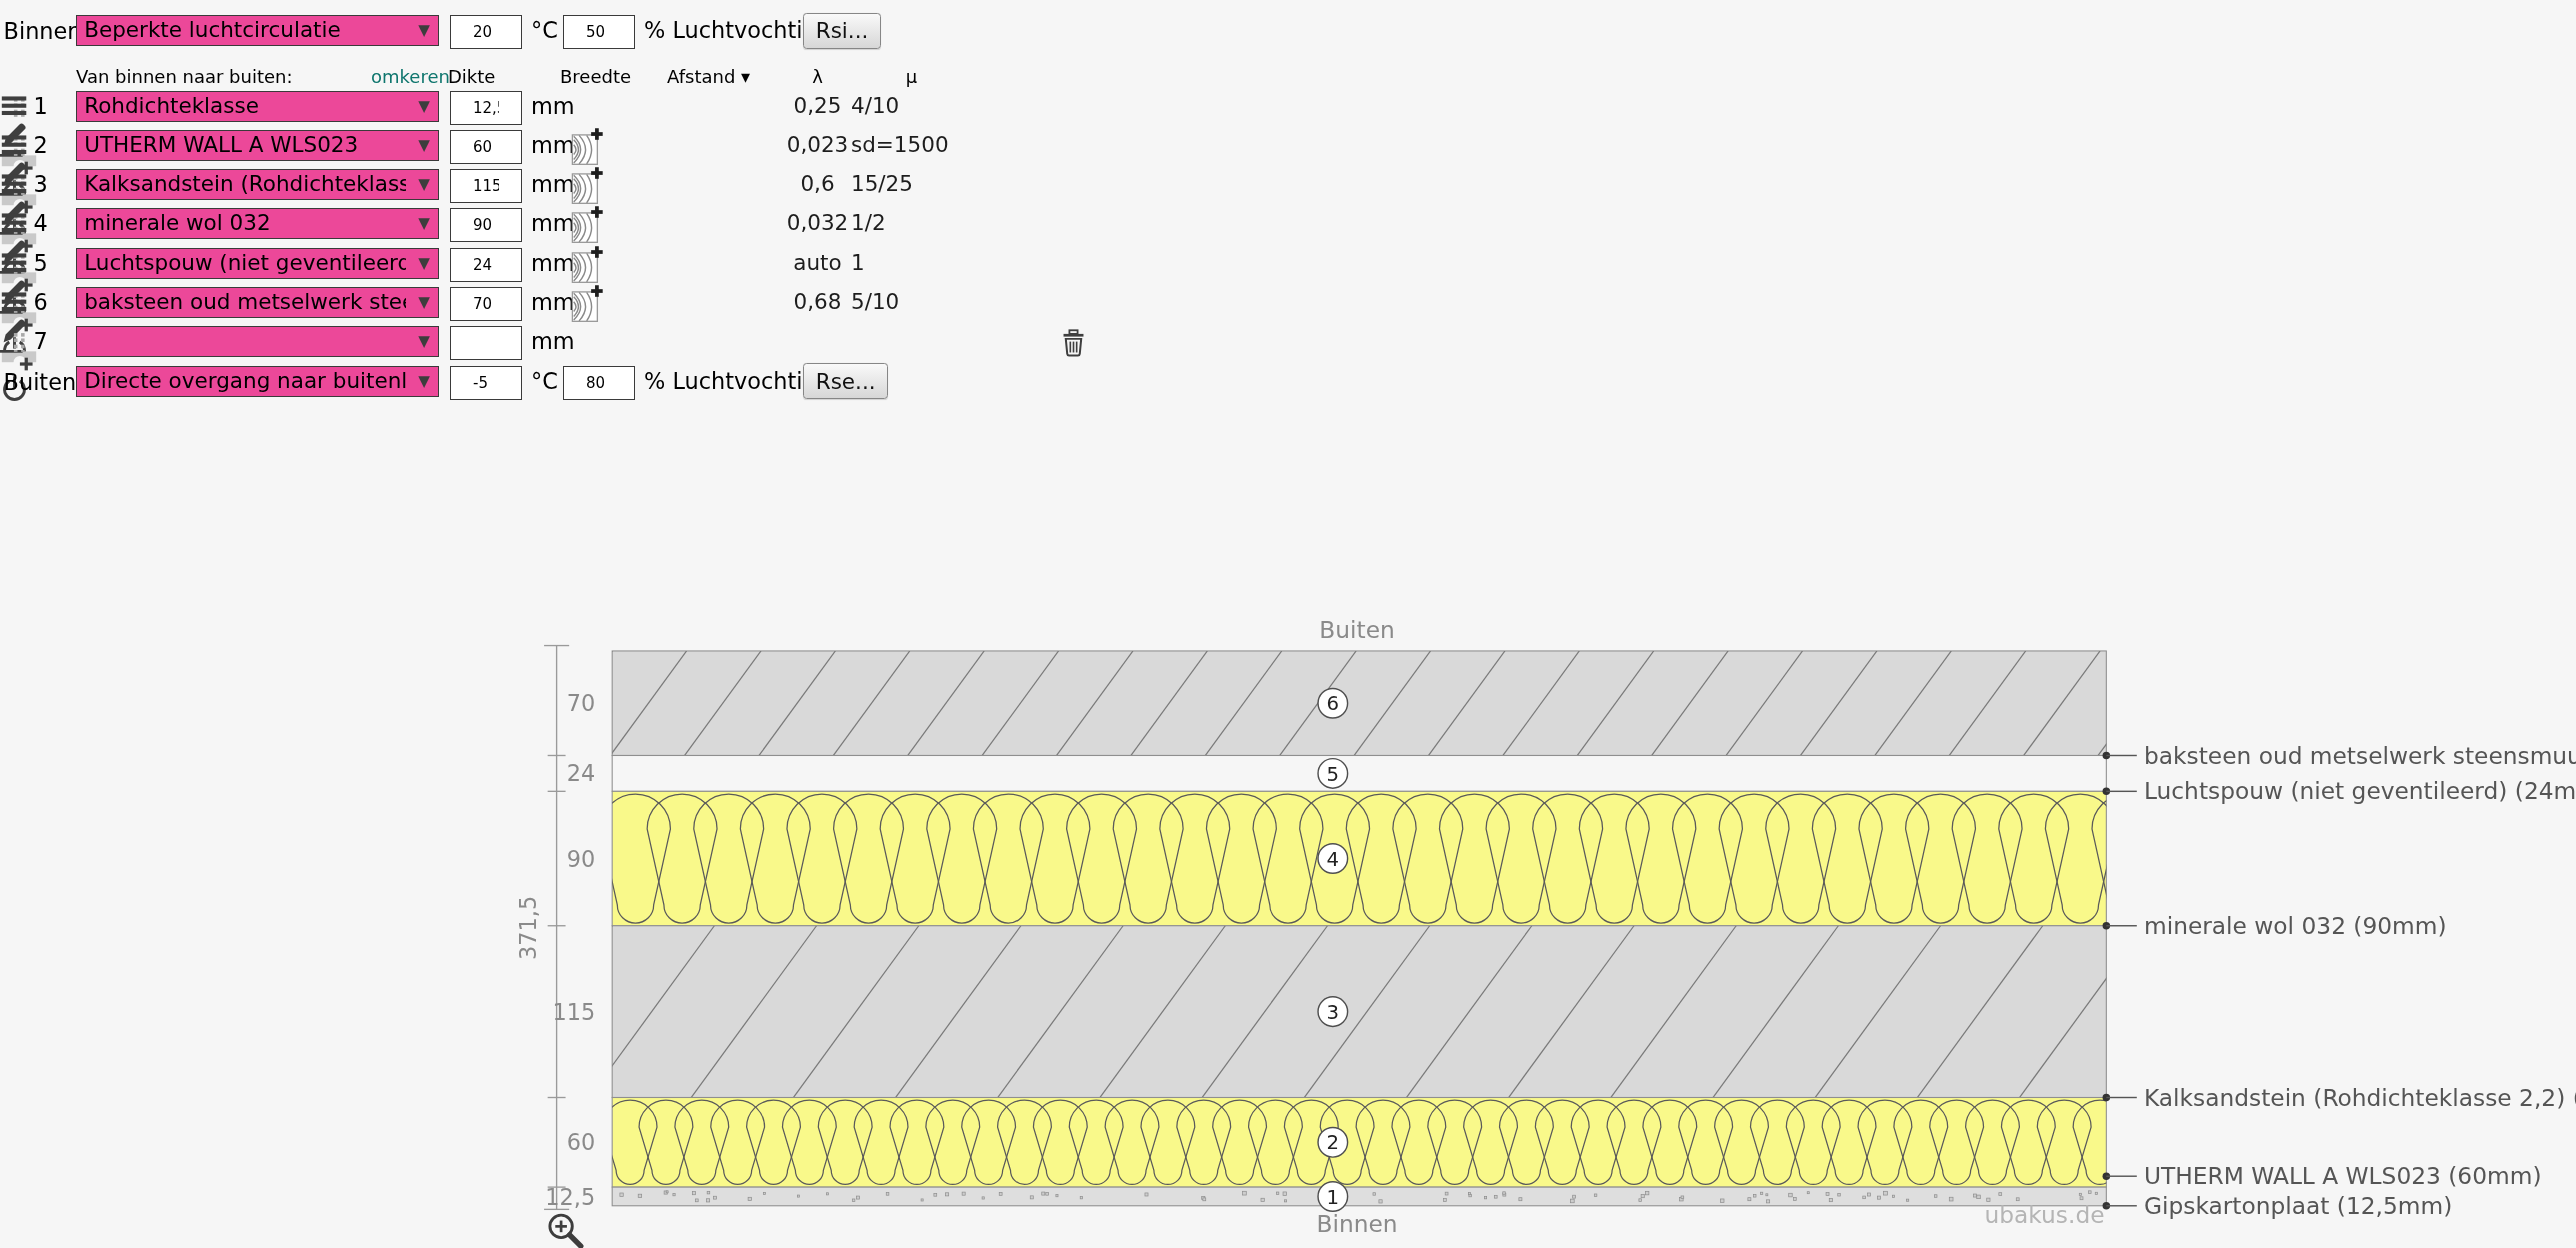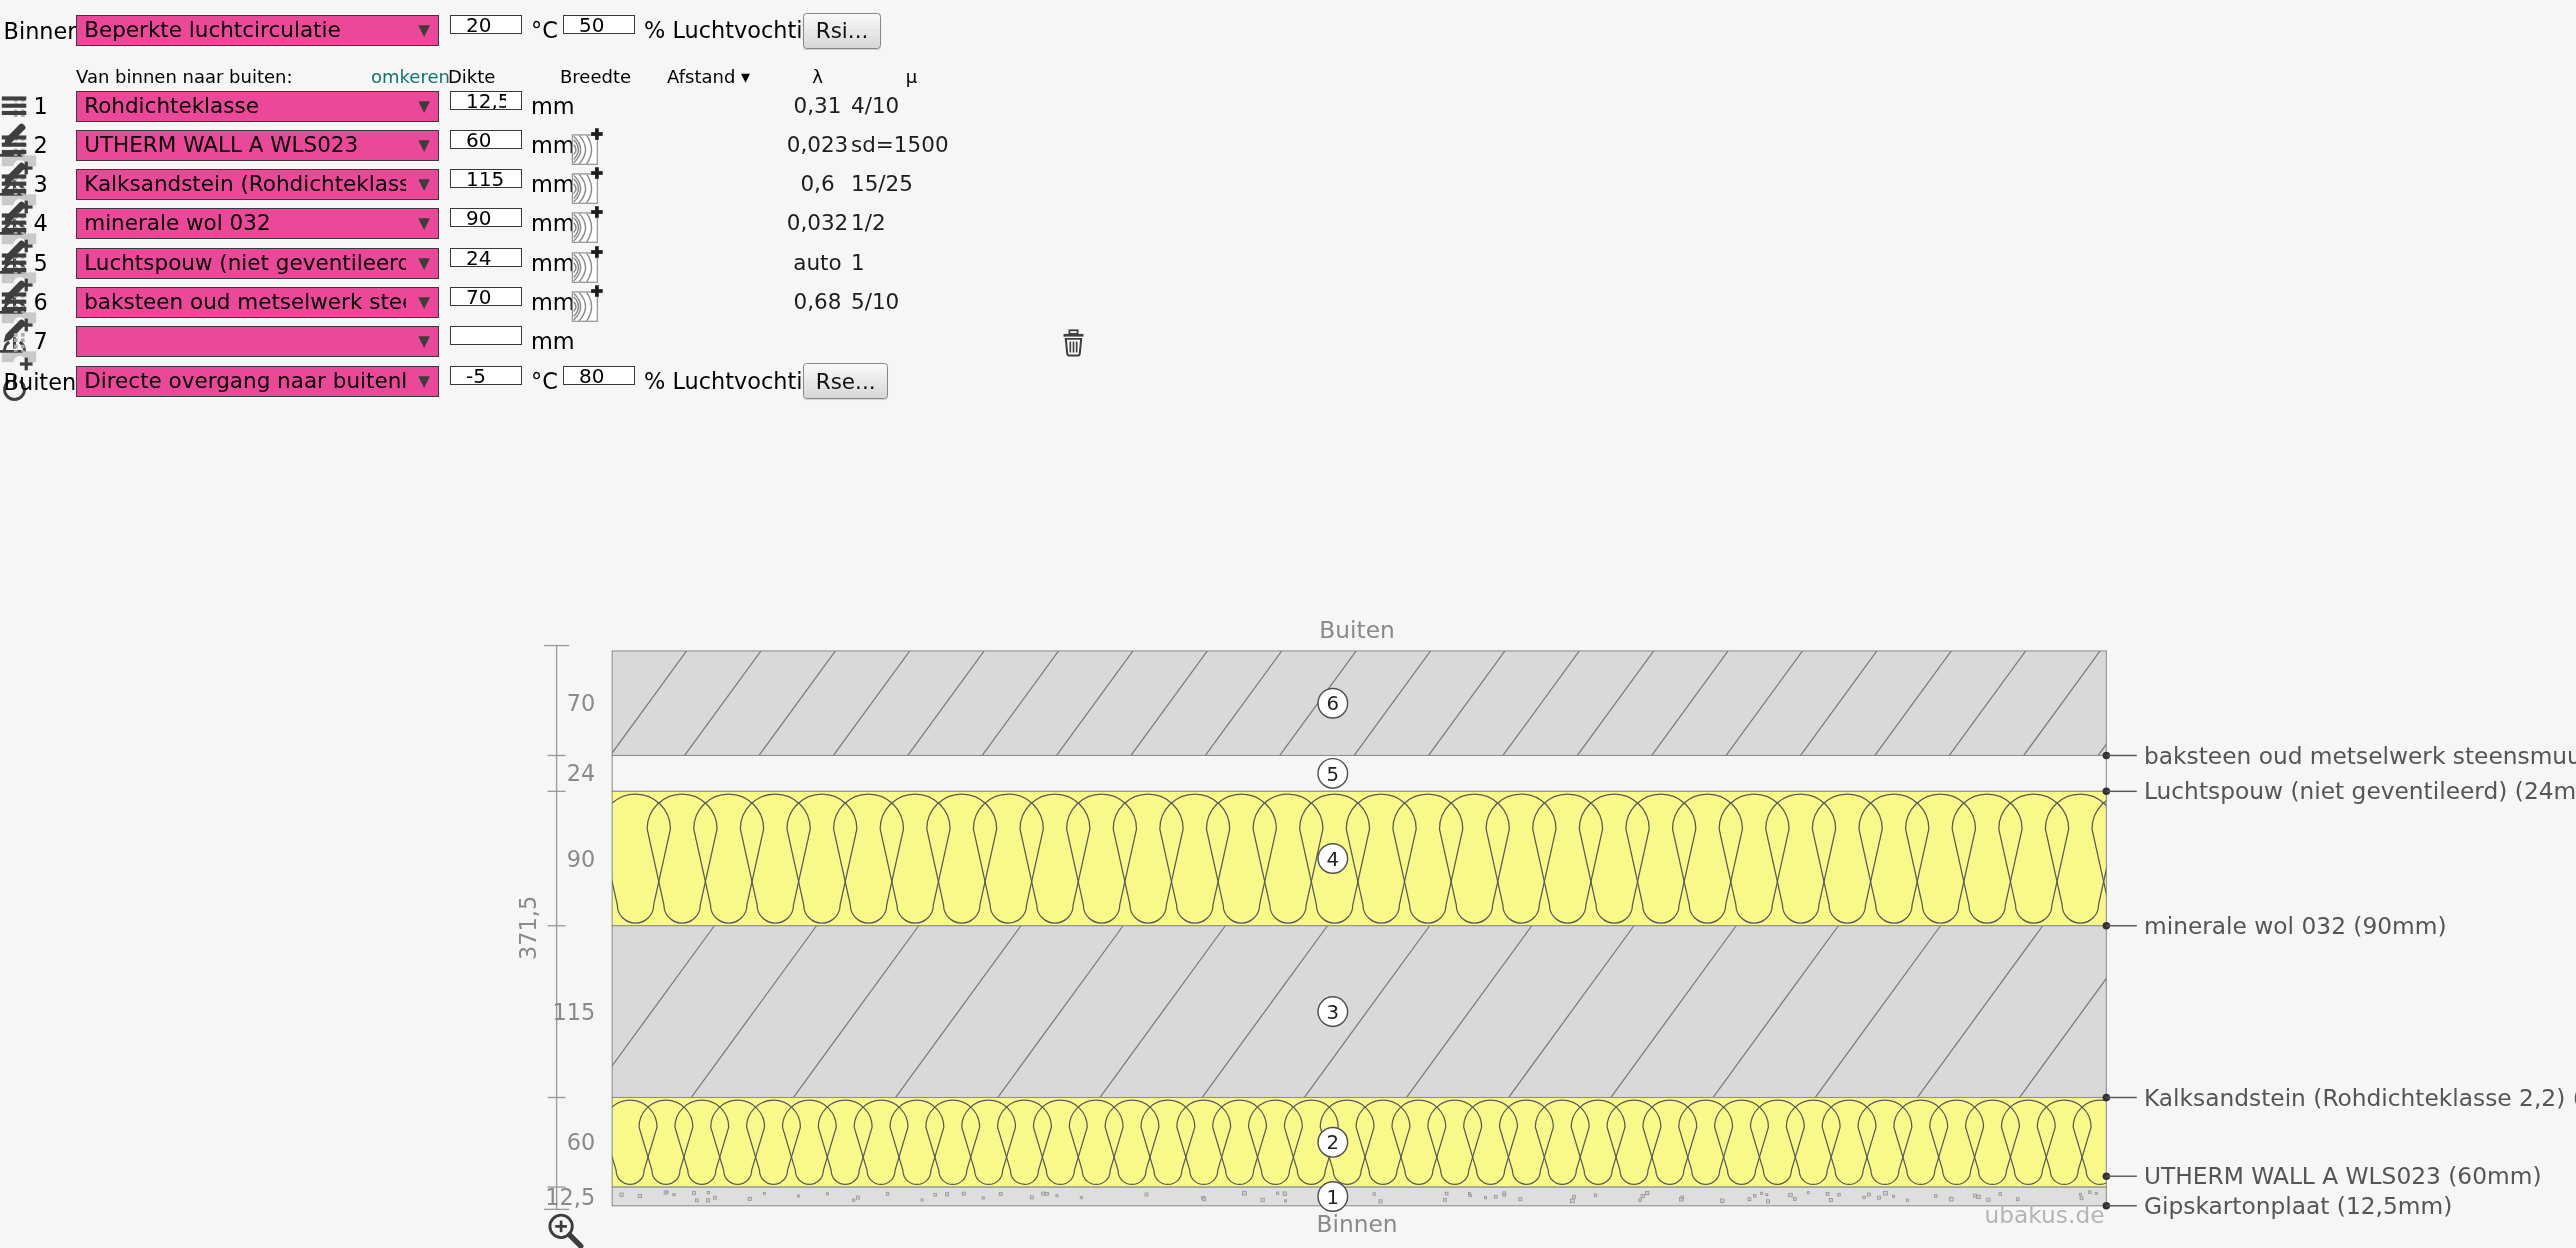--- a/index.html
+++ b/index.html
@@ -9,21 +9,21 @@
     font-family:"DejaVu Sans","Liberation Sans",sans-serif;
     color:#111;
   }
   
   .frow{position:absolute;left:0;width:1255px;height:34px}
   .frow > *{position:absolute}
   .rlabel{left:3.6px;width:68px;text-align:right;font-size:22.4px;line-height:32px;color:#000}
   .dd{left:76px;width:363px;height:30.5px;background:#ec4899;border:1.8px solid #3a3a3a;box-sizing:border-box;cursor:default}
   .dd-text{position:absolute;left:7.2px;right:32px;top:0.9px;font-size:21.5px;line-height:25px;white-space:nowrap;overflow:hidden;color:#000}
   .dd-arrow{position:absolute;right:8px;top:4.5px;font-size:15.2px;color:#3d3d3d}
-  .tin{height:19px;box-sizing:border-box;border:1.8px solid #3a3a3a;background:#fff;font-size:20px;padding:0 15px;font-family:inherit;color:#000}
+  .tin{height:34px;box-sizing:border-box;border:1.8px solid #3a3a3a;background:#fff;font-size:15px;padding:0 22px;font-family:inherit;color:#000}
   .in-temp{left:450px;width:72px}
   .in-hum{left:563px;width:72px}
   .u-temp{left:531px;font-size:22.4px;line-height:30.5px;color:#000}
   .u-hum{left:644px;font-size:22.4px;line-height:30.5px;color:#000}
   .btn{left:803px;top:-2.7px;height:36px;padding:0 11.7px;font-size:21.5px;color:#111;
        background:linear-gradient(#f9f9f9,#d7d7d7);border:0.9px solid #868686;border-radius:3.6px;
        box-shadow:0 0.9px 0.9px rgba(0,0,0,.15);font-family:inherit;cursor:pointer}
   
   .hrow{position:absolute;left:0;top:63px;width:1255px;height:27px;font-size:18px;color:#000}
   .hrow > *{position:absolute;top:0;line-height:27px}
@@ -93,21 +93,21 @@
       </g>
     </svg>
     <span class="rnum num">1</span>
     <div class="dd">
       <span class="dd-text mat">Rohdichteklasse</span>
       <span class="dd-arrow">▼</span>
     </div>
     <input class="tin m-thick thick" value="12,5" style="">
     <span class="m-mm">mm</span>
 
-    <span class="lam">0,31</span>
+    <span class="lam">0,25</span>
     <span class="mu">4/10</span>
     <span class="actions">
       <svg class="ic ic-menu" viewBox="0 0 32 32">
         <g fill="#3f3f3f">
               <rect x="2" y="6" width="27" height="4.5"></rect>
               <rect x="2" y="14" width="27" height="4.5"></rect>
               <rect x="2" y="22" width="27" height="4.5"></rect>
             </g>
       </svg>
       <svg class="ic ic-pencil" viewBox="0 0 32 32">

